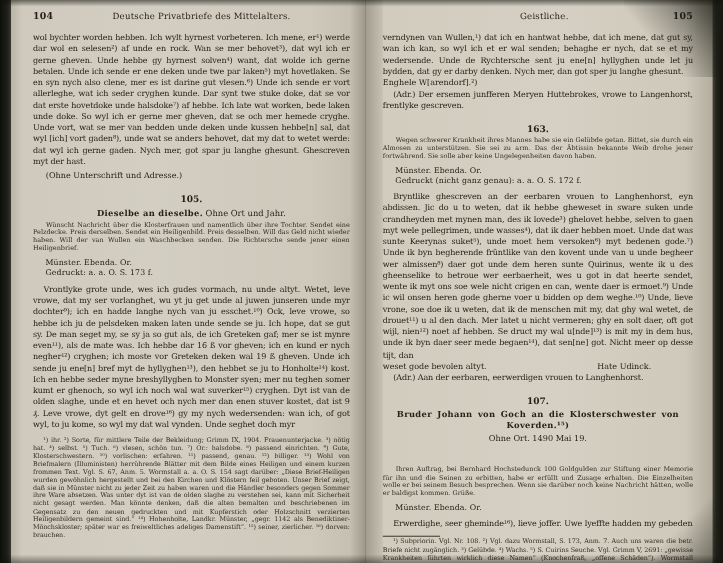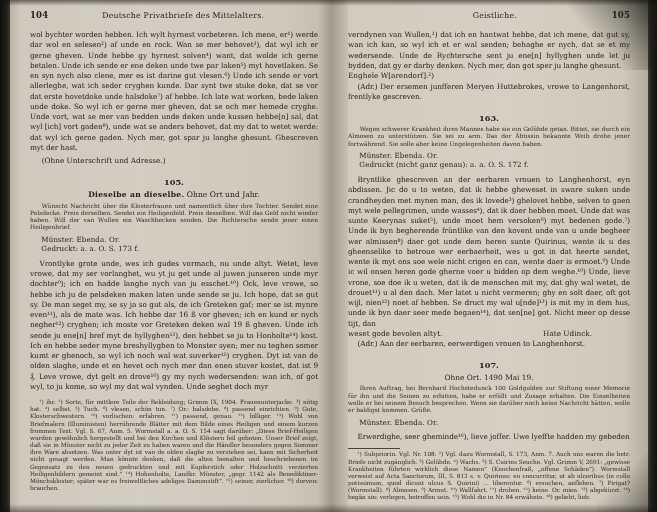--- a/index.html
+++ b/index.html
@@ -40,21 +40,21 @@
   .note-line{font-size:7.3px;line-height:10px;margin-top:3px;text-indent:1.6em;}
   .letter-num{
     text-align:center;font-weight:bold;font-size:8.2px;line-height:10px;
     margin-top:11px;margin-bottom:3px;
   }
   .letter-title{
     text-align:center;font-size:7.6px;line-height:9.5px;margin-bottom:3px;
   }
   .letter-title .frak{font-weight:bold;letter-spacing:.3px;}
   .letter-title.spread .frak{word-spacing:2px;}
-  .letter-date{text-align:center;font-size:7.4px;line-height:9px;margin-bottom:3px;}
+  .letter-date{text-align:center;font-size:7.4px;line-height:9px;margin-bottom:21px;}
   .regest{
     font-size:5.9px;line-height:7.3px;text-align:justify;
     text-indent:2em;letter-spacing:0;margin-bottom:3px;color:#332a20;
   }
   .src{
     font-size:7.1px;line-height:9.6px;text-indent:1.6em;letter-spacing:.1px;
   }
   .body-start{margin-top:5px;}
   .sig-line{
     display:flex;justify-content:space-between;
@@ -153,20 +153,23 @@
     <div class="src">Gedruckt (nicht ganz genau): a. a. O. S. 172 f.</div>
 
     <div class="body-text indent body-start">Bryntlike ghescreven an der eerbaren vrouen to Langhenhorst, eyn abdissen. Jic do u to weten, dat ik hebbe gheweset in sware suken unde crandheyden met mynen man, des ik lovede³) ghelovet hebbe, selven to gaen myt wele pellegrimen, unde wasses⁴), dat ik daer hebben moet. Unde dat was sunte Keerynas suket⁵), unde moet hem versoken⁶) myt bedenen gode.⁷) Unde ik byn begherende früntlike van den kovent unde van u unde begheer wer almissen⁸) daer got unde dem heren sunte Quirinus, wente ik u des gheenselike to betroue wer eerbaerheit, wes u got in dat heerte sendet, wente ik myt ons soe wele nicht crigen en can, wente daer is ermoet.⁹) Unde ic wil onsen heren gode gherne voer u bidden op dem weghe.¹⁰) Unde, lieve vrone, soe doe ik u weten, dat ik de menschen mit my, dat ghy wal wetet, de drouet¹¹) u al den dach. Mer latet u nicht vermeren; ghy en solt daer, oft got wijl, nien¹²) noet af hebben. Se druct my wal u[nde]¹³) is mit my in dem hus, unde ik byn daer seer mede begaen¹⁴), dat sen[ne] got. Nicht meer op desse tijt, dan</div>
     <div class="sig-line">
       <span>weset gode bevolen altyt.</span>
       <span style="padding-right:38px">Hate Udinck.</span>
     </div>
     <div class="body-text indent">(Adr.)  Aan der eerbaren, eerwerdigen vrouen to Langhenhorst.</div>
 
     <div class="letter-num">107.</div>
+    <div class="letter-title spread">
+      <span class="frak">Bruder Johann von Goch an die Klosterschwester von Koverden.¹⁵)</span>
+    </div>
     <div class="letter-date">Ohne Ort.  1490 Mai 19.</div>
     <div class="regest">Ihren Auftrag, bei Bernhard Hochstedunck 100 Goldgulden zur Stiftung einer Memorie für ihn und die Seinen zu erbitten, habe er erfüllt und Zusage erhalten. Die Einzelheiten wolle er bei seinem Besuch besprechen. Wenn sie darüber noch keine Nachricht hätten, wolle er baldigst kommen. Grüße.</div>
     <div class="src">Münster.  Ebenda.  Or.</div>
     <div class="body-text indent body-start">Erwerdighe, seer gheminde¹⁶), lieve joffer.  Uwe lyeffte hadden my gebeden</div>
 
     <hr class="fnrule">
     <div class="footnotes" style="margin-top:0">¹) Subpriorin. Vgl. Nr. 108. ²) Vgl. dazu Wormstall, S. 173, Anm. 7. Auch uns waren die betr. Briefe nicht zugänglich. ³) Gelübde. ⁴) Wachs. ⁵) S. Cuirins Seuche. Vgl. Grimm V, 2691: „gewisse Krankheiten führten wirklich diese Namen“ (Knochenfraß, „offene Schäden“). Wormstall verweist auf Acta Sanctorum, III, S. 813 s. v. Quirinus: eo concurritur, ut ab ulceribus (in collo potissimum, quod dicunt ulcus S. Quirini) ... liberentur. ⁶) ersuchen, anflehen. ⁷) Pirigat? (Wormstall). ⁸) Almosen. ⁹) Armut. ¹⁰) Wallfahrt. ¹¹) drohen. ¹²) keine. Or. mien. ¹³) abgekürzt. ¹⁴) begän sin: verlegen, betroffen sein. ¹⁵) Wohl die in Nr. 84 erwähnte. ¹⁶) geliebt, lieb.</div>
   </div>
 </div>
 

